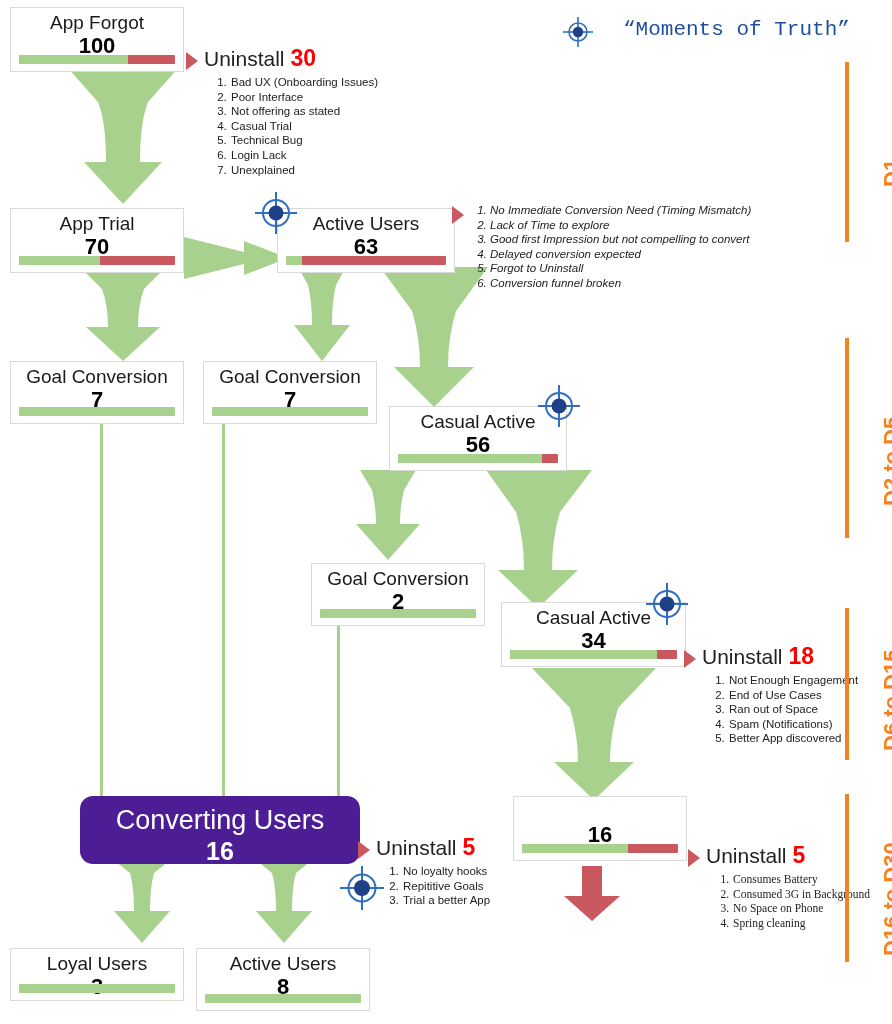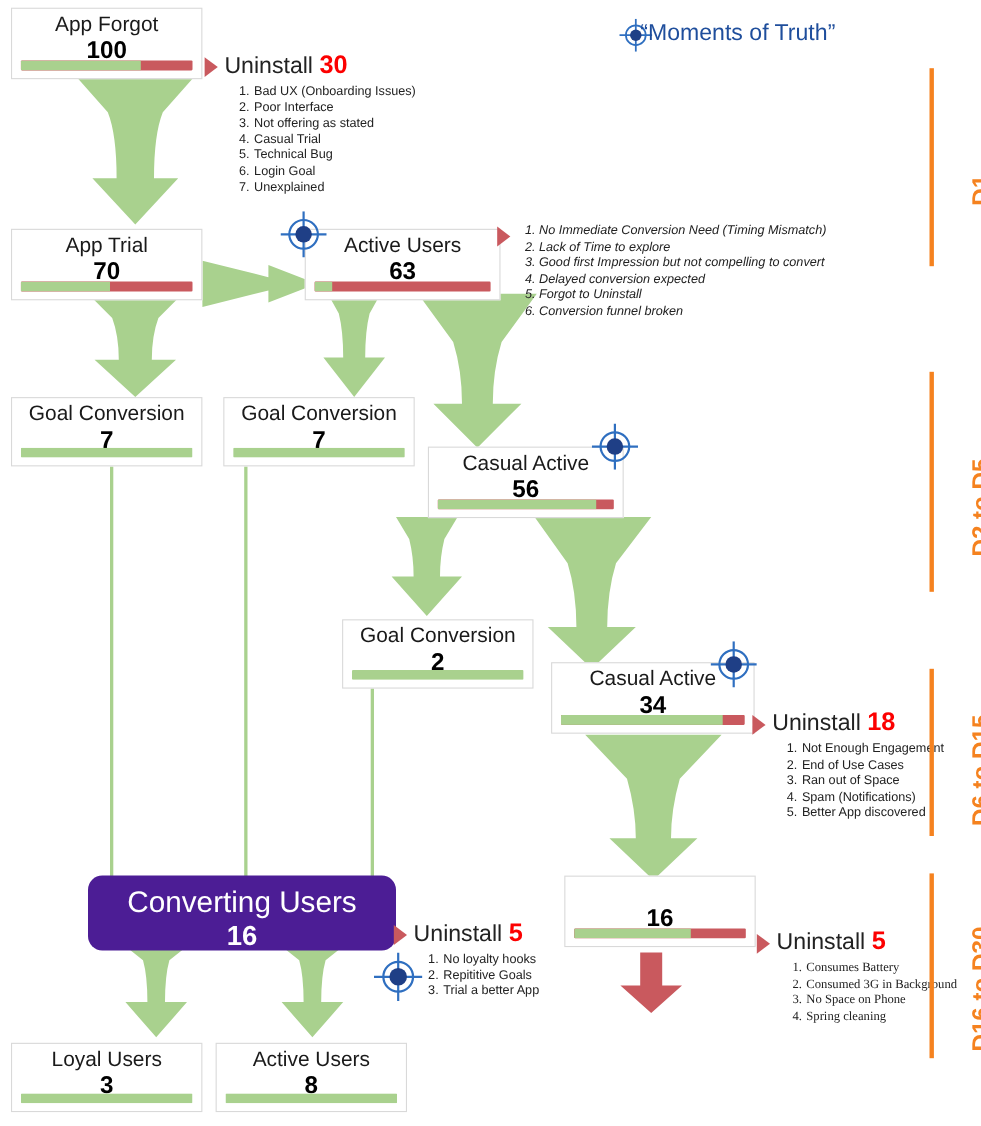--- a/index.html
+++ b/index.html
@@ -53,21 +53,21 @@
 <div id="stage">
 
   <div class="xh" style="left:563px;top:17px;">
     <svg width="30" height="30" viewBox="0 0 30 30">
       <line x1="15" y1="0" x2="15" y2="30" stroke="#2f6fc0" stroke-width="1.6"></line>
       <line x1="0" y1="15" x2="30" y2="15" stroke="#2f6fc0" stroke-width="1.6"></line>
       <circle cx="15" cy="15" r="9" fill="none" stroke="#2f6fc0" stroke-width="1.6"></circle>
       <circle cx="15" cy="15" r="5.2" fill="#1f3f86"></circle>
     </svg>
   </div>
-  <div class="legend" style="left:582px;top:18px;">“Moments of Truth”</div>
+  <div class="legend" style="left:623px;top:18px;font-family:Liberation Mono, monospace;">“Moments of Truth”</div>
 
   <div class="funnel" style="left:62px;top:66px;">
     <svg width="122" height="140" viewBox="0 0 122 140">
       <path d="M4,0 L118,0 L86,36 Q78,56 78,96 L100,96 L61,138 L22,96 L44,96 Q44,56 36,36 Z" fill="#a9d18e"></path>
     </svg>
   </div>
 
   <div class="funnel" style="left:184px;top:237px;">
     <svg width="106" height="42" viewBox="0 0 106 42">
       <path d="M0,0 L60,15 L60,4 L104,21 L60,38 L60,27 L0,42 Z" fill="#a9d18e"></path>
@@ -225,21 +225,21 @@
     <div class="val">16</div>
   </div>
 
   <div class="node" style="left:513px;top:796px;width:174px;height:65px;">
     <div class="val">16</div>
     <div class="bar">
         <i style="width: 68%;"></i>
       </div>
   </div>
 
-  <div class="node" style="left:10px;top:948px;width:174px;height:63px;">
+  <div class="node" style="left:10px;top:948px;width:174px;height:53px;">
     <div class="ttl">Loyal Users</div>
     <div class="val">3</div>
     <div class="bar">
         <i style="width: 100%;"></i>
       </div>
   </div>
 
   <div class="node" style="left:196px;top:948px;width:174px;height:63px;">
     <div class="ttl">Active Users</div>
     <div class="val">8</div>
@@ -254,21 +254,21 @@
     <div class="hd" style="margin-left:18px;">
       <span>Uninstall</span>
       <b>30</b>
     </div>
     <ol style="margin-left:18px;">
         <li>Bad UX (Onboarding Issues)</li>
         <li>Poor Interface</li>
         <li>Not offering as stated</li>
         <li>Casual  Trial</li>
         <li>Technical Bug</li>
-        <li>Login Goal</li>
+        <li>Login Lack</li>
         <li>Unexplained</li>
       </ol>
   </div>
 
   <div class="reasons" style="left:452px;top:203px;width:300px;">
     <div class="tri" style="left:0;top:3px;"></div>
     <ol style="margin-left:18px;">
         <li>No Immediate Conversion Need (Timing Mismatch)</li>
         <li>Lack of Time to explore</li>
         <li>Good first Impression but not compelling to convert</li>

